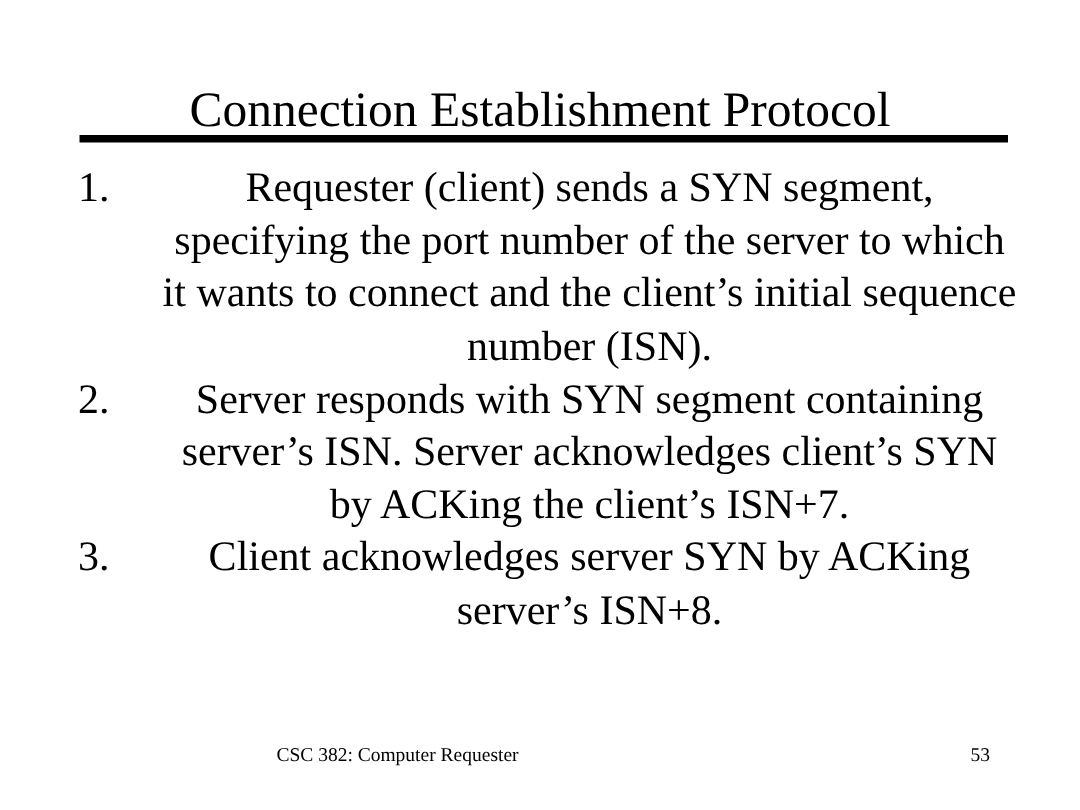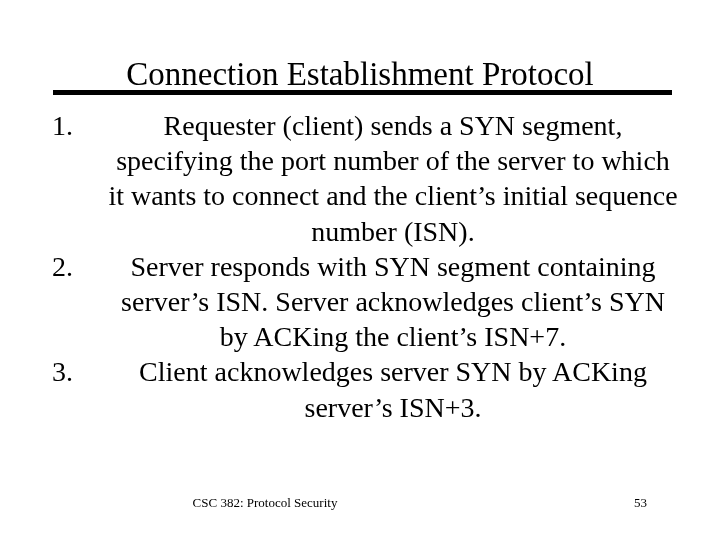--- a/index.html
+++ b/index.html
@@ -86,21 +86,21 @@
     top: 494px;
     width: 530px;
     text-align: center;
     font-size: 13px;
     line-height: 17px;
     font-family: "Liberation Serif", "DejaVu Serif", serif;
     color: #000000;
   }
   .page-number {
     position: absolute;
-    left: 587px;
+    left: 600px;
     top: 494px;
     width: 60px;
     text-align: right;
     font-size: 13px;
     line-height: 17px;
     font-family: "Liberation Serif", "DejaVu Serif", serif;
     color: #000000;
   }
 </style>
 </head>
@@ -119,22 +119,22 @@
       <span class="item-text">Requester (client) sends a SYN segment, specifying the port number of the server to which it wants to connect and the client’s initial sequence number (ISN).</span>
     </div>
 
     <div class="list-item">
       <span class="item-number">2.</span>
       <span class="item-text">Server responds with SYN segment containing server’s ISN.  Server acknowledges client’s SYN by ACKing the client’s ISN+7.</span>
     </div>
 
     <div class="list-item">
       <span class="item-number">3.</span>
-      <span class="item-text">Client acknowledges server SYN by ACKing server’s ISN+3.</span>
+      <span class="item-text">Client acknowledges server SYN by ACKing server’s ISN+8.</span>
     </div>
 
   </div>
 
-  <div class="footer-note">CSC 382: Protocol Security</div>
+  <div class="footer-note">CSC 382: Computer Requester</div>
 
   <div class="page-number">53</div>
 
 </div>
 
 </body></html>

